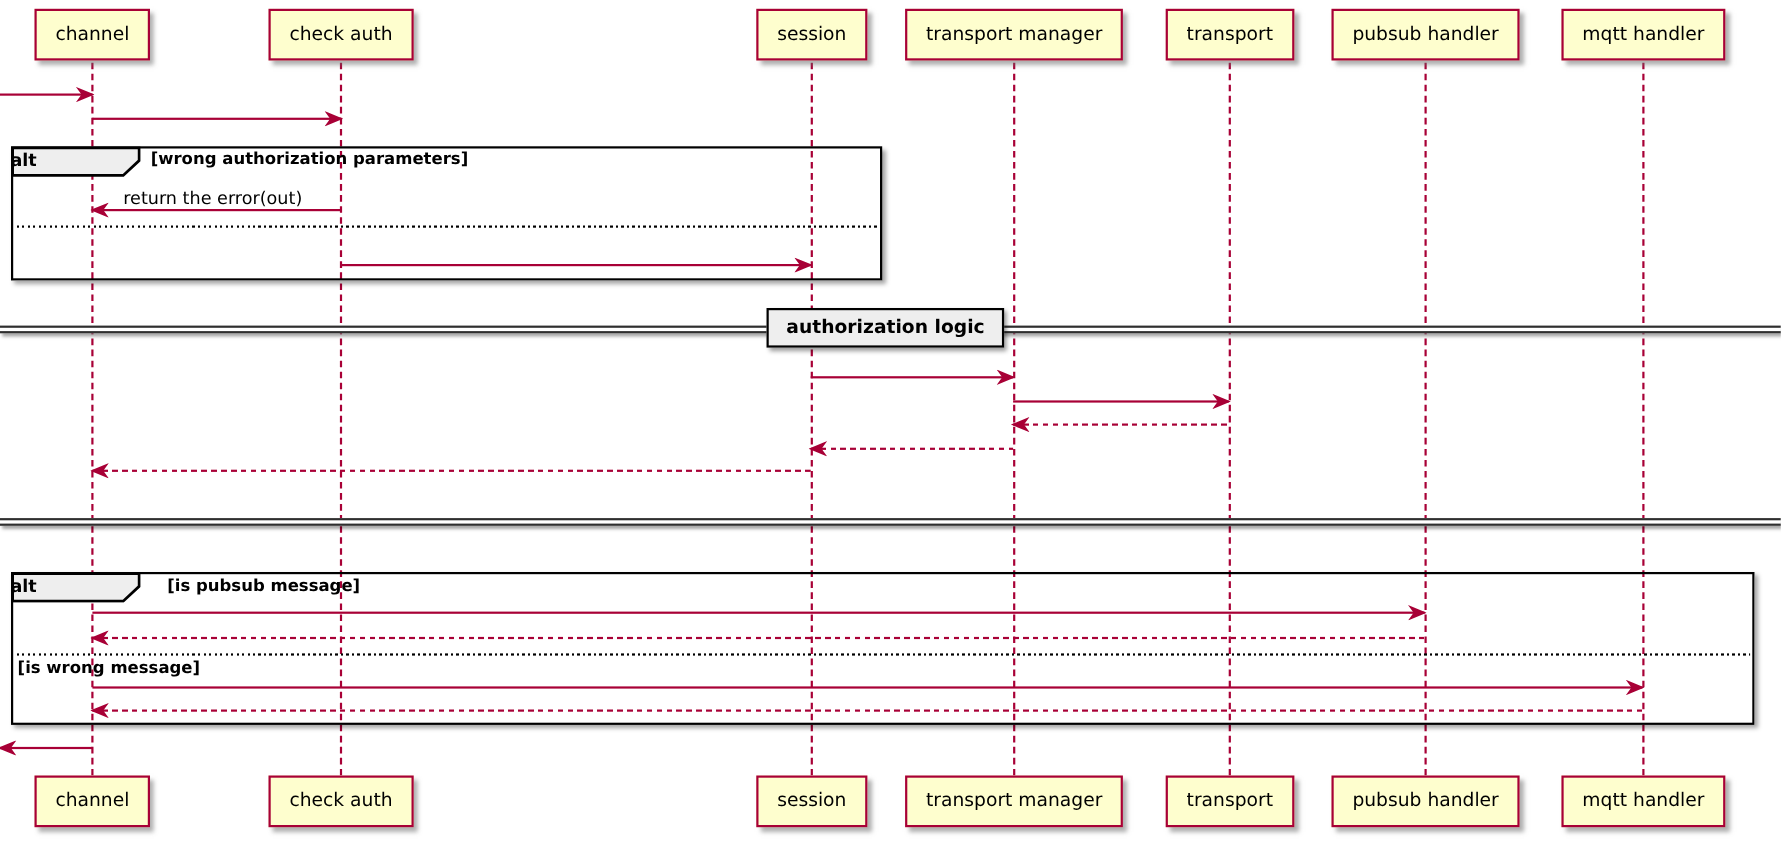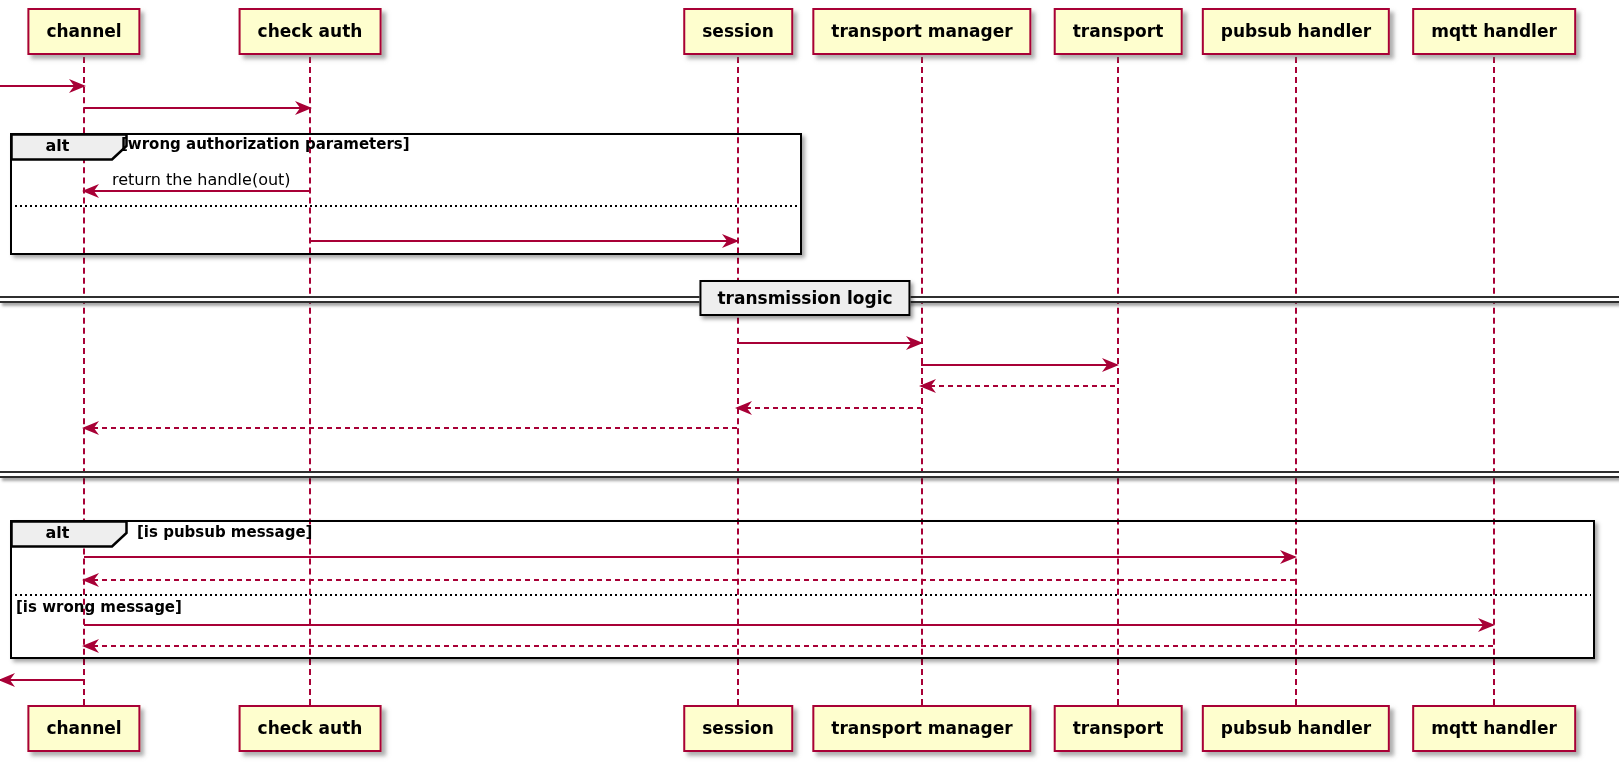--- a/index.html
+++ b/index.html
@@ -8,37 +8,36 @@
     font-family:"DejaVu Sans","Liberation Sans",sans-serif;color:#000;
   }
   
   .lifeline{position:absolute;top:57px;height:648px;width:0;border-left:2px dashed #A80036;}
   
   .participant{
     position:absolute;transform:translateX(-50%);
     background:#FEFECE;border:2px solid #A80036;
     padding:11px 17px;font-size:17px;line-height:21px;white-space:nowrap;
     box-shadow:4px 4px 4px rgba(110,110,110,0.55);
-    font-weight:bold;
   }
   
   .msg{position:absolute;height:2px;}
   .msg.solid{background:#A80036;}
   .msg.dotted{background:repeating-linear-gradient(to right,#A80036 0 5px,transparent 5px 9px);}
   .hr{position:absolute;right:-2px;top:-6px;width:17px;height:14px;background:#A80036;
       clip-path:polygon(100% 50%,0 0,30% 50%,0 100%);}
   .hl{position:absolute;left:-2px;top:-6px;width:17px;height:14px;background:#A80036;
       clip-path:polygon(0 50%,100% 0,70% 50%,100% 100%);}
   .msg-label{position:absolute;font-size:16px;line-height:18px;white-space:nowrap;color:#000;}
   
   .frame{position:absolute;border:2.5px solid #000;background:transparent;
          box-shadow:3px 3px 4px rgba(0,0,0,0.35);}
   .frag-tab{position:absolute;left:-2.5px;top:-2.5px;width:118px;height:28px;}
   .frag-tab svg{position:absolute;left:0;top:0;}
-  .frag-keyword{position:absolute;left:0;top:3px;width:96px;text-align:center;
+  .frag-keyword{position:absolute;left:0;top:3px;width:96px;
                 font-weight:bold;font-size:16px;}
   .guard{position:absolute;font-weight:bold;font-size:15px;white-space:nowrap;}
   .else-line{position:absolute;height:2px;
              background:repeating-linear-gradient(to right,#000 0 2px,transparent 2px 5px);}
   
   .divider-line{position:absolute;left:0;width:1619px;height:3px;background:#fff;
                 border-top:2px solid #2f2f2f;border-bottom:2px solid #2f2f2f;
                 box-shadow:2px 3px 3px rgba(0,0,0,0.35);}
   .divider-label{position:absolute;transform:translateX(-50%);background:#EEEEEE;
                  border:2px solid #000;padding:6px 16px;font-weight:bold;font-size:17px;
@@ -74,41 +73,41 @@
   <div class="participant" style="left:1494px;top:705px;"><span>mqtt handler</span></div>
 
   <div class="frame" style="left:10px;top:133px;width:788px;height:118px;">
     <div class="frag-tab">
       <svg width="118" height="28" viewBox="0 0 118 28">
         <path d="M1.5,1.5 H116.5 V13 L102,26.5 H1.5 Z" fill="#EEEEEE" stroke="#000000" stroke-width="2.5"></path>
       </svg>
       <span class="frag-keyword">alt</span>
     </div>
   </div>
-  <div class="guard" style="left:121px;top:135px;">[wrong authorization parameters]</div>
+  <div class="guard" style="left:137px;top:135px;">[wrong authorization parameters]</div>
   <div class="else-line" style="left:10px;top:205px;width:788px;"></div>
 
   <div class="msg solid" style="left:0;top:85px;width:84px;">
       <span class="hr"></span>
     </div>
   <div class="msg solid" style="left:84px;top:107px;width:226px;">
       <span class="hr"></span>
     </div>
 
-  <div class="msg-label" style="left:112px;top:171px;">return the handle(out)</div>
+  <div class="msg-label" style="left:112px;top:171px;">return the error(out)</div>
   <div class="msg solid" style="left:84px;top:190px;width:226px;">
       <span class="hl"></span>
     </div>
 
   <div class="msg solid" style="left:310px;top:240px;width:427px;">
       <span class="hr"></span>
     </div>
 
   <div class="divider-line" style="top:296px;"></div>
-  <div class="divider-label" style="left:805px;top:280px;">transmission logic</div>
+  <div class="divider-label" style="left:805px;top:280px;">authorization logic</div>
 
   <div class="msg solid" style="left:737px;top:342px;width:184px;">
       <span class="hr"></span>
     </div>
   <div class="msg solid" style="left:921px;top:364px;width:196px;">
       <span class="hr"></span>
     </div>
   <div class="msg dotted" style="left:921px;top:385px;width:196px;">
       <span class="hl"></span>
     </div>
@@ -122,21 +121,21 @@
   <div class="divider-line" style="top:471px;"></div>
 
   <div class="frame" style="left:10px;top:520px;width:1581px;height:135px;">
     <div class="frag-tab">
       <svg width="118" height="28" viewBox="0 0 118 28">
         <path d="M1.5,1.5 H116.5 V13 L102,26.5 H1.5 Z" fill="#EEEEEE" stroke="#000000" stroke-width="2.5"></path>
       </svg>
       <span class="frag-keyword">alt</span>
     </div>
   </div>
-  <div class="guard" style="left:137px;top:523px;">[is pubsub message]</div>
+  <div class="guard" style="left:152px;top:523px;">[is pubsub message]</div>
   <div class="msg solid" style="left:84px;top:556px;width:1211px;">
       <span class="hr"></span>
     </div>
   <div class="msg dotted" style="left:84px;top:579px;width:1211px;">
       <span class="hl"></span>
     </div>
   <div class="else-line" style="left:10px;top:594px;width:1581px;"></div>
   <div class="guard" style="left:16px;top:598px;">[is wrong message]</div>
   <div class="msg solid" style="left:84px;top:624px;width:1409px;">
       <span class="hr"></span>

